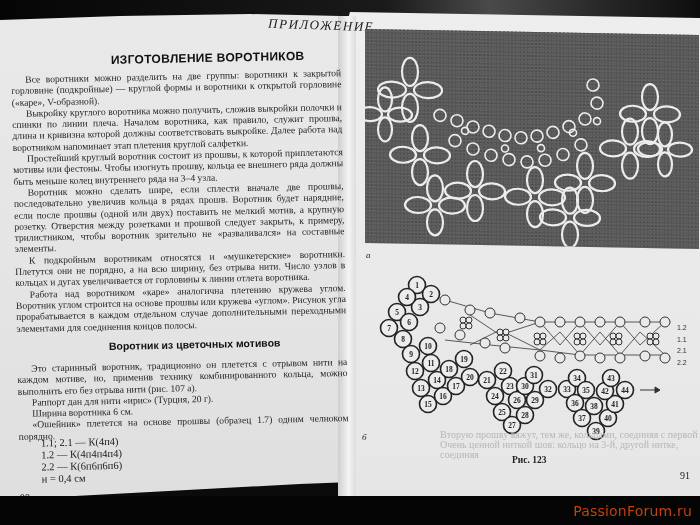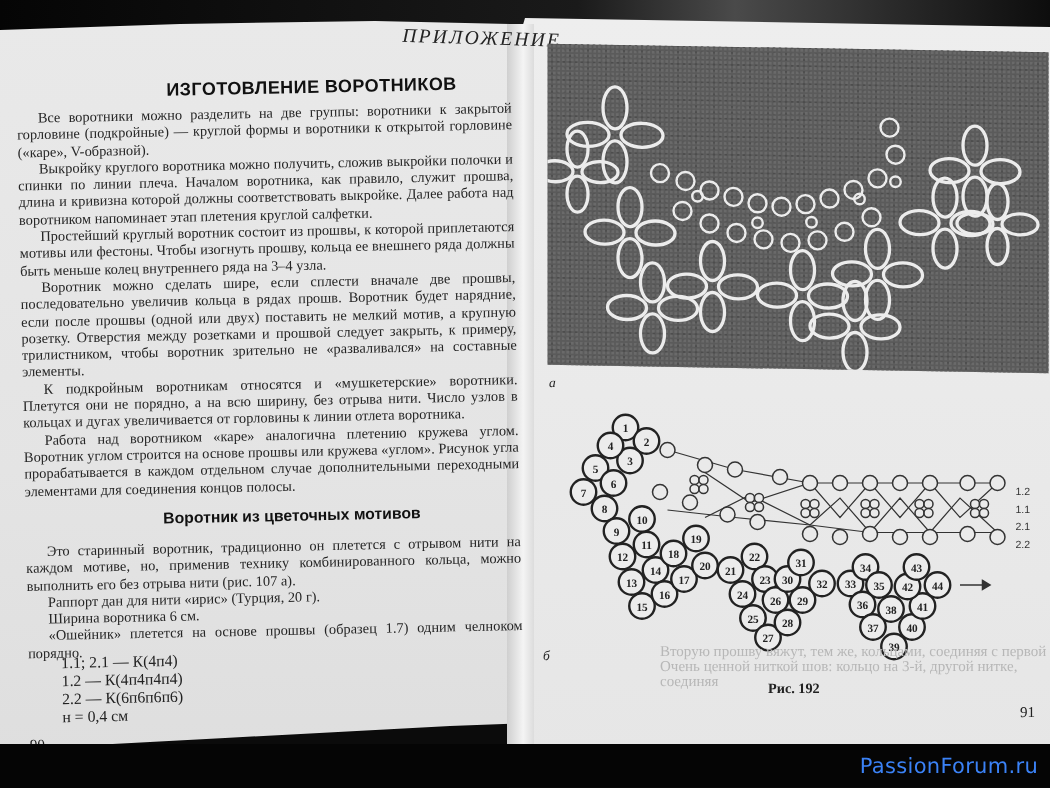--- a/index.html
+++ b/index.html
@@ -18,21 +18,21 @@
   .h2{position:absolute;left:92px;font-family:"Liberation Sans","DejaVu Sans",sans-serif;font-weight:bold;font-size:10.5px;color:#111;}
   .formula{position:absolute;left:22px;font-size:10.5px;line-height:11px;color:#222;}
   .page-num{position:absolute;font-size:10px;color:#222;}
   .photo{position:absolute;left:365px;top:32px;width:334px;height:214px;background:#5b5b5b;
     background-image:radial-gradient(#6a6a6a 1px,transparent 1px),radial-gradient(#4d4d4d 1px,transparent 1px);
     background-size:3px 3px,4px 4px;background-position:0 0,1px 2px;transform:skewY(1deg);}
   .label{position:absolute;font-style:italic;font-size:9px;color:#222;}
   .caption{position:absolute;left:512px;top:455px;font-weight:bold;font-size:9.5px;color:#222;}
   .faded{position:absolute;font-size:10px;line-height:10px;color:#b7b7b7;}
   .bottom-bar{position:absolute;left:0;top:496px;width:700px;height:29px;background:#050505;}
-  .watermark{position:absolute;right:8px;top:503px;font-family:"DejaVu Sans",sans-serif;font-size:14px;color:#3b82f6;letter-spacing:.2px;}
+  .watermark{position:absolute;right:8px;top:503px;font-family:"DejaVu Sans",sans-serif;font-size:14px;color:#c2410c;letter-spacing:.2px;}
   svg{position:absolute;left:0;top:0;}
 </style>
 </head>
 <body>
 
 <div class="bg-top"></div>
 
 <div class="page-left"></div>
 <div class="page-right"></div>
 <div class="gutter"></div>
@@ -424,17 +424,17 @@
   </g>
 </svg>
 
 <div class="label" style="left:362px;top:432px;">б</div>
 
 <div class="faded" style="left:440px;top:430px;">
   <div>Вторую прошву вяжут, тем же, кольцами, соединяя с первой</div>
   <div>Очень ценной ниткой шов: кольцо на 3-й, другой нитке, соединяя</div>
 </div>
 
-<div class="caption">Рис. 192</div>
+<div class="caption">Рис. 123</div>
 <div class="page-num" style="left:680px;top:470px;">91</div>
 
 <div class="bottom-bar"></div>
 <div class="watermark">PassionForum.ru</div>
 
 </body></html>

